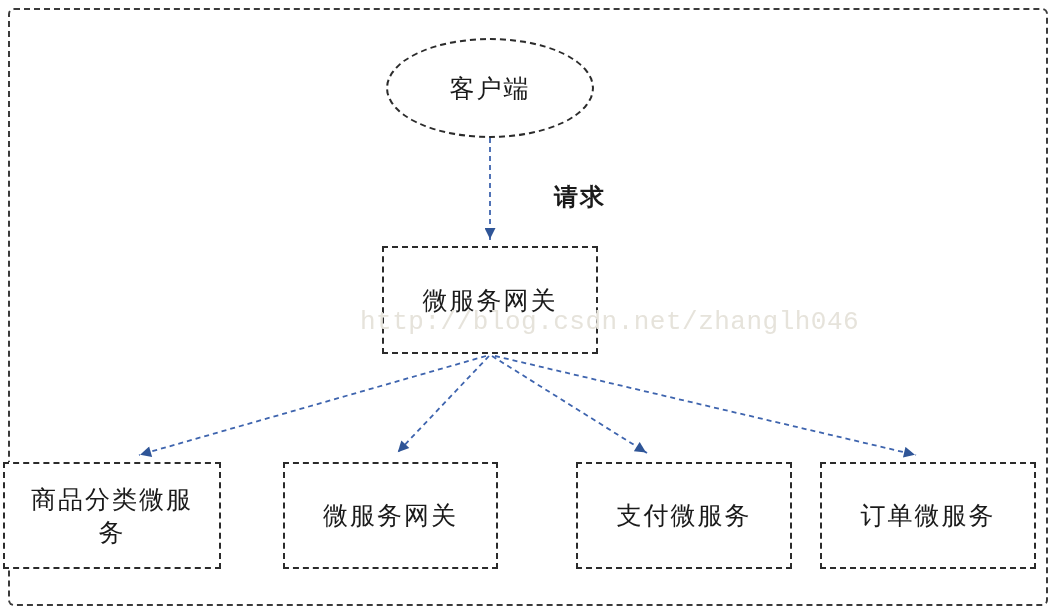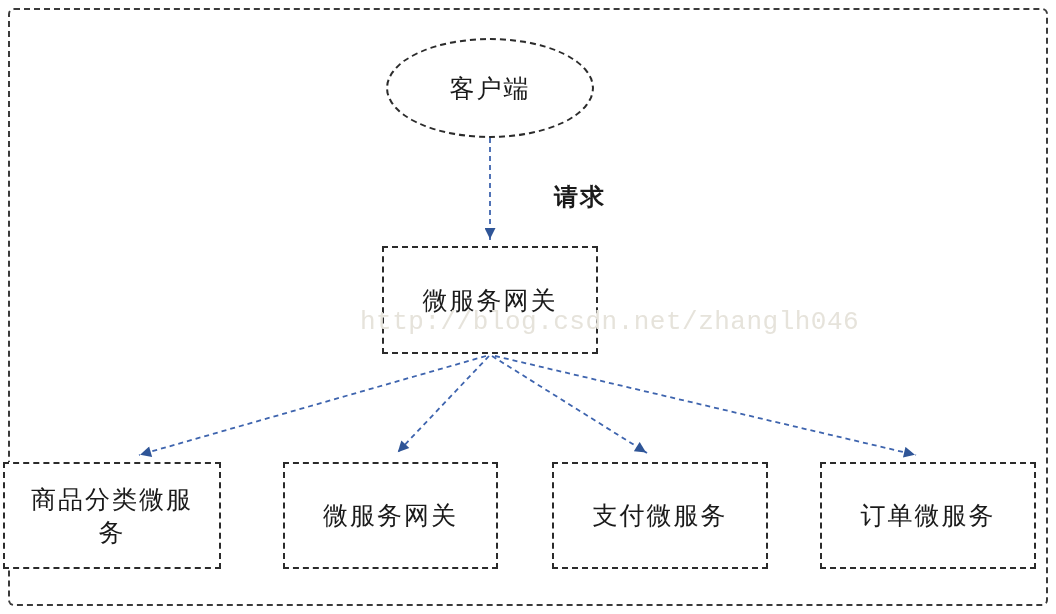--- a/index.html
+++ b/index.html
@@ -59,21 +59,21 @@
     left: 386px; top: 38px;
     width: 208px; height: 100px;
     border-radius: 50%;
   }
   .node-gateway {
     left: 382px; top: 246px;
     width: 216px; height: 108px;
   }
   .node-svc1 { left: 3px;  top: 462px; width: 218px; height: 107px; }
   .node-svc2 { left: 283px; top: 462px; width: 215px; height: 107px; }
-  .node-svc3 { left: 552px; top: 462px; width: 216px; height: 107px; }
+  .node-svc3 { left: 576px; top: 462px; width: 216px; height: 107px; }
   .node-svc4 { left: 820px; top: 462px; width: 216px; height: 107px; }
   .edge-label {
     position: absolute;
     left: 554px; top: 181px;
     color: var(--text, #1a1a1a);
     font-size: 24px;
     font-weight: 600;
     letter-spacing: 2px;
   }
   .watermark {

